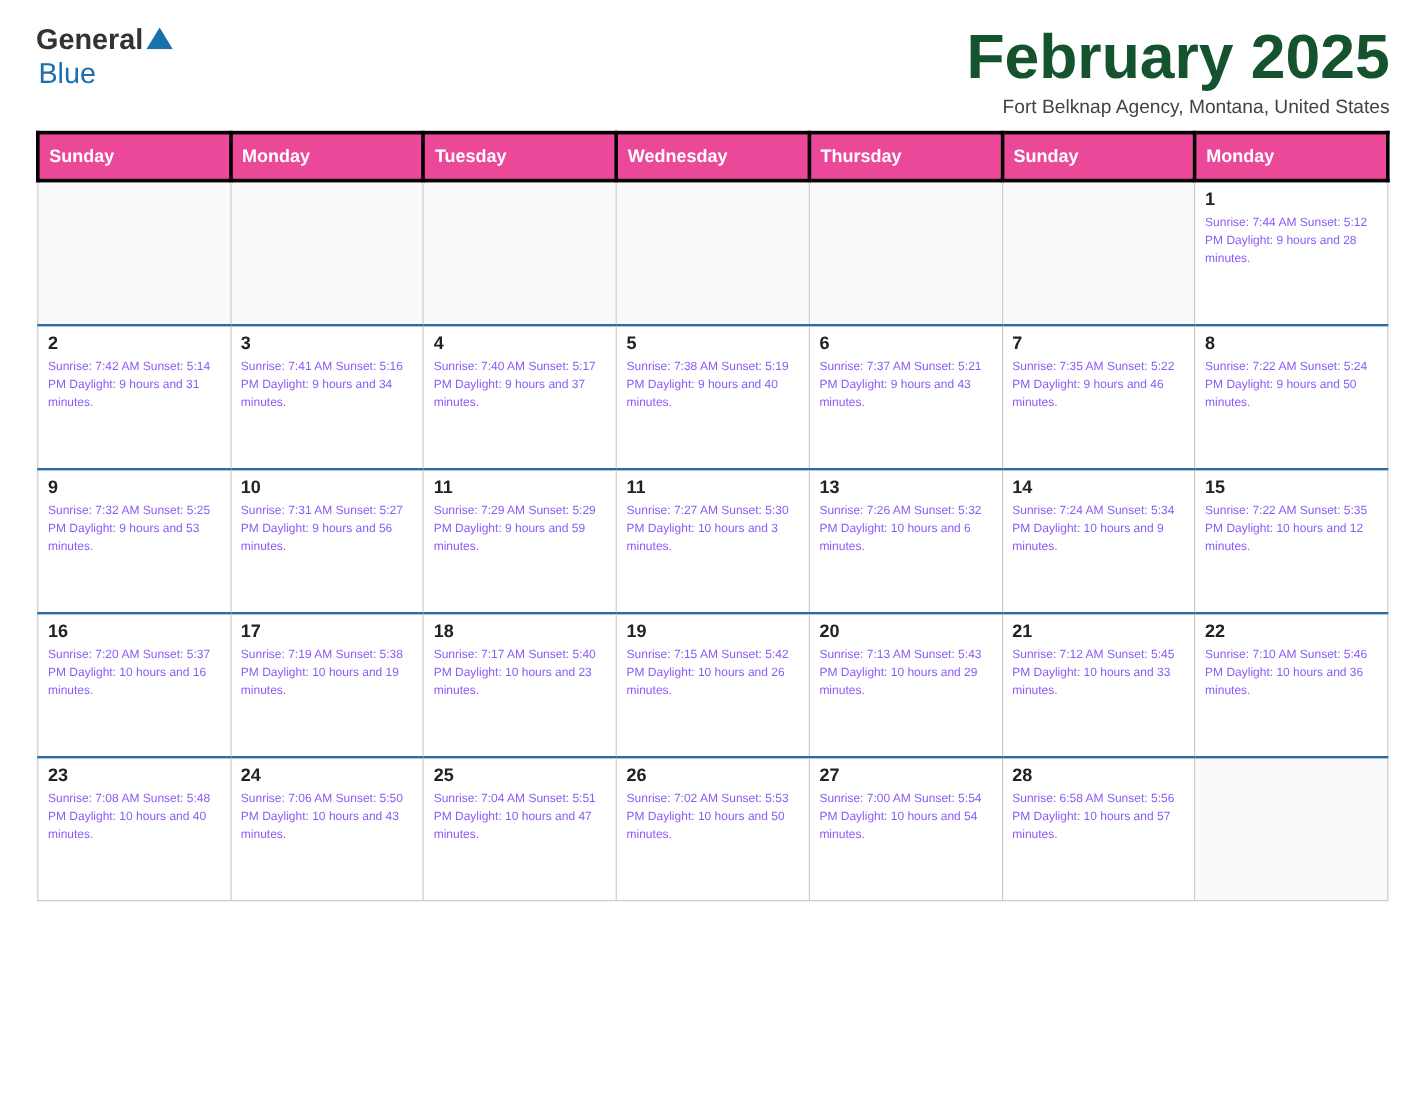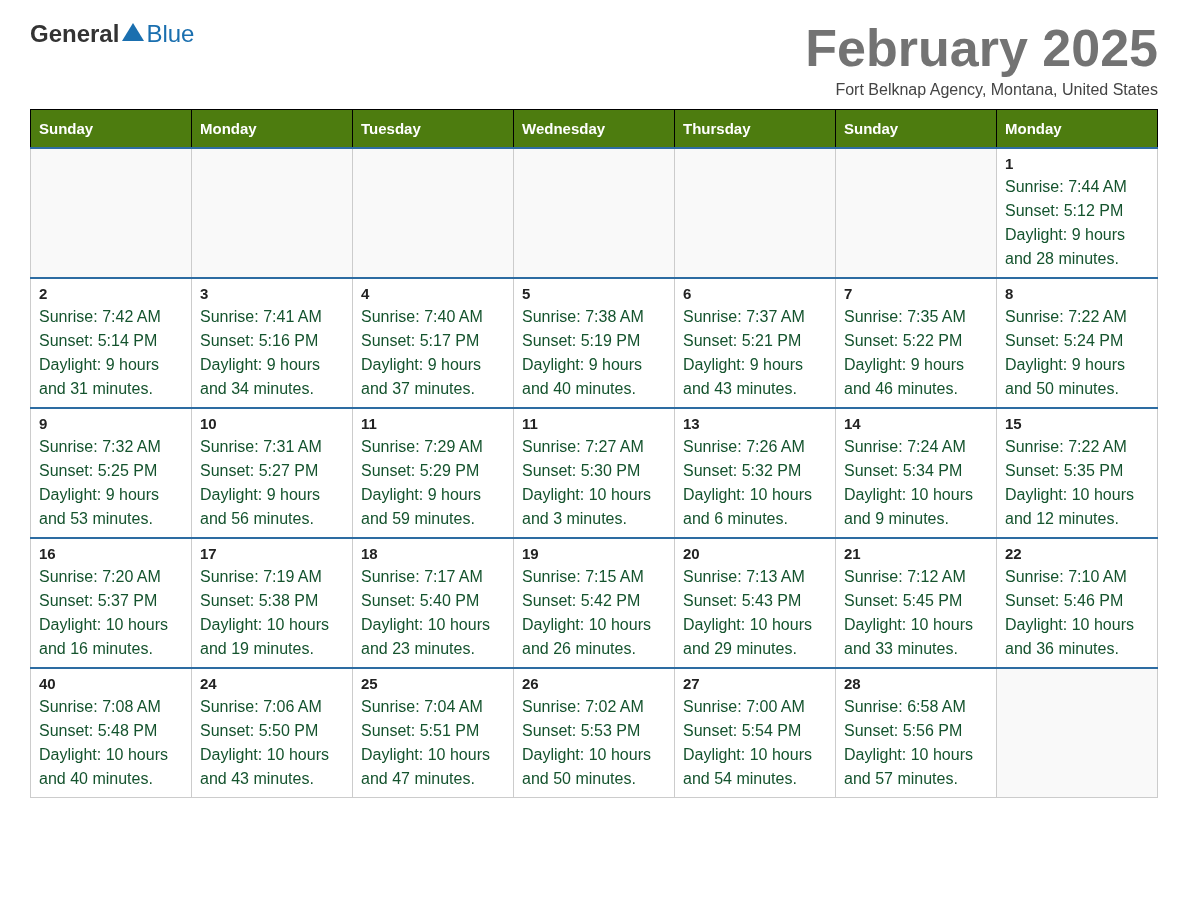--- a/index.html
+++ b/index.html
@@ -15,41 +15,41 @@
       align-items: flex-start;
       justify-content: space-between;
       margin-bottom: 10px;
     }
     .title-section {
       text-align: right;
     }
     .month-title {
       font-size: 52px;
       font-weight: bold;
-      color: #737373;
+      color: #14532d;
       line-height: 1.1;
     }
     .location-title {
       font-size: 16px;
       color: #444;
       margin-top: 4px;
     }
     .calendar {
       width: 100%;
       border-collapse: collapse;
       margin-top: 10px;
     }
     .calendar th {
-      background-color: #4d7c0f;
+      background-color: #ec4899;
       color: #fff;
       font-size: 15px;
       font-weight: bold;
       padding: 10px 8px;
       text-align: left;
-      border: 1px solid #000000;
+      border: 3px solid #000000;
     }
     .calendar td {
       vertical-align: top;
       border: 1px solid #ccc;
       border-top: 2px solid #2d6ca2;
       padding: 6px 8px;
       width: calc(100%/7);
       min-height: 110px;
       height: 120px;
       background: #fff;
@@ -60,27 +60,27 @@
       background: #f9f9f9;
     }
     .day-number {
       font-size: 15px;
       font-weight: bold;
       color: #222;
       display: block;
       margin-bottom: 3px;
     }
     .day-info {
-      font-size: 16px;
-      color: #14532d;
+      font-size: 10px;
+      color: #8b5cf6;
       line-height: 1.5;
     }
     .logo-wrapper {
       display: flex;
-      flex-direction: row;
+      flex-direction: column;
       align-items: flex-start;
     }
     .logo-line1 {
       display: flex;
       align-items: center;
     }
   </style>
 </head>
 <body>
 
@@ -258,21 +258,21 @@
         </td>
         <td>
           <span class="day-number">22</span>
           <div class="day-info">Sunrise: 7:10 AM
 Sunset: 5:46 PM
 Daylight: 10 hours and 36 minutes.</div>
         </td>
       </tr>
       <tr>
         <td>
-          <span class="day-number">40</span>
+          <span class="day-number">23</span>
           <div class="day-info">Sunrise: 7:08 AM
 Sunset: 5:48 PM
 Daylight: 10 hours and 40 minutes.</div>
         </td>
         <td>
           <span class="day-number">24</span>
           <div class="day-info">Sunrise: 7:06 AM
 Sunset: 5:50 PM
 Daylight: 10 hours and 43 minutes.</div>
         </td>

